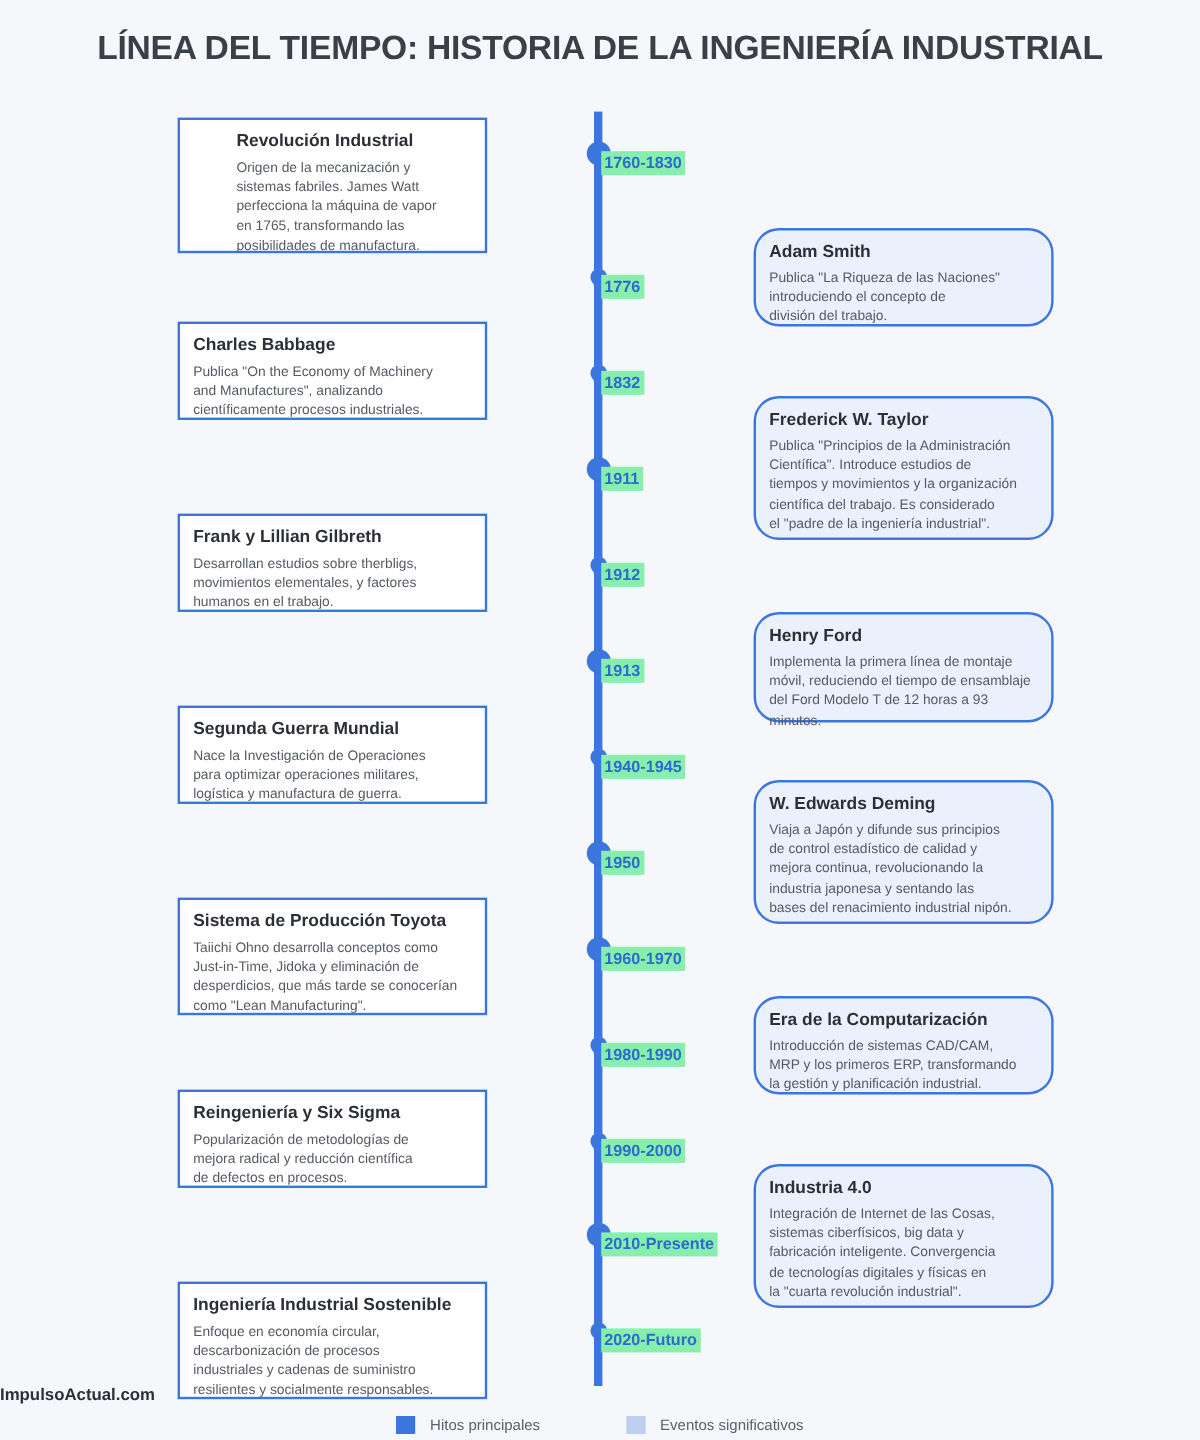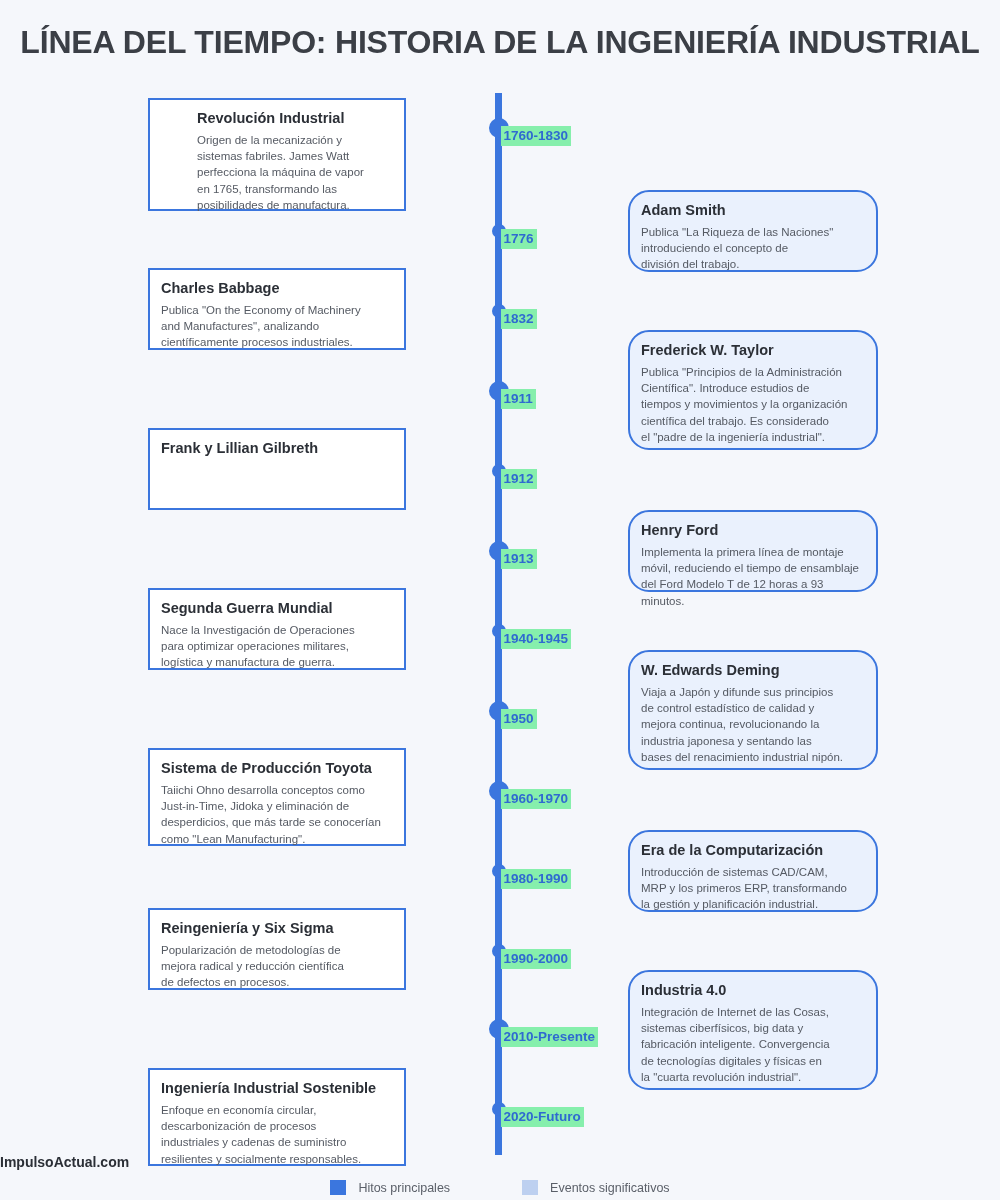--- a/index.html
+++ b/index.html
@@ -20,21 +20,21 @@
     height: 1200px;
   }
 
   
   .title {
     position: absolute;
     top: 24px;
     left: 0;
     width: 1000px;
     text-align: center;
-    font-size: 32px;
+    font-size: 28px;
     font-weight: bold;
     letter-spacing: -0.2px;
     color: #3b3f46;
   }
 
   
   .axis-line {
     position: absolute;
     left: 495px;
     top: 93px;
@@ -179,20 +179,23 @@
 posibilidades de manufactura.</div>
       </div>
       <div class="card left" style="top: 268px; height: 82px;">
         <div class="card-title">Charles Babbage</div>
         <div class="card-body">Publica "On the Economy of Machinery
 and Manufactures", analizando
 científicamente procesos industriales.</div>
       </div>
       <div class="card left" style="top: 428px; height: 82px;">
         <div class="card-title">Frank y Lillian Gilbreth</div>
+        <div class="card-body">Desarrollan estudios sobre therbligs,
+movimientos elementales, y factores
+humanos en el trabajo.</div>
       </div>
       <div class="card left" style="top: 588px; height: 82px;">
         <div class="card-title">Segunda Guerra Mundial</div>
         <div class="card-body">Nace la Investigación de Operaciones
 para optimizar operaciones militares,
 logística y manufactura de guerra.</div>
       </div>
       <div class="card left" style="top: 748px; height: 98px;">
         <div class="card-title">Sistema de Producción Toyota</div>
         <div class="card-body">Taiichi Ohno desarrolla conceptos como
@@ -222,21 +225,21 @@
 división del trabajo.</div>
       </div>
       <div class="card right" style="top: 330px; height: 120px;">
         <div class="card-title">Frederick W. Taylor</div>
         <div class="card-body">Publica "Principios de la Administración
 Científica". Introduce estudios de
 tiempos y movimientos y la organización
 científica del trabajo. Es considerado
 el "padre de la ingeniería industrial".</div>
       </div>
-      <div class="card right" style="top: 510px; height: 82px;">
+      <div class="card right" style="top: 510px; height: 92px;">
         <div class="card-title">Henry Ford</div>
         <div class="card-body">Implementa la primera línea de montaje
 móvil, reduciendo el tiempo de ensamblaje
 del Ford Modelo T de 12 horas a 93 minutos.</div>
       </div>
       <div class="card right" style="top: 650px; height: 120px;">
         <div class="card-title">W. Edwards Deming</div>
         <div class="card-body">Viaja a Japón y difunde sus principios
 de control estadístico de calidad y
 mejora continua, revolucionando la

